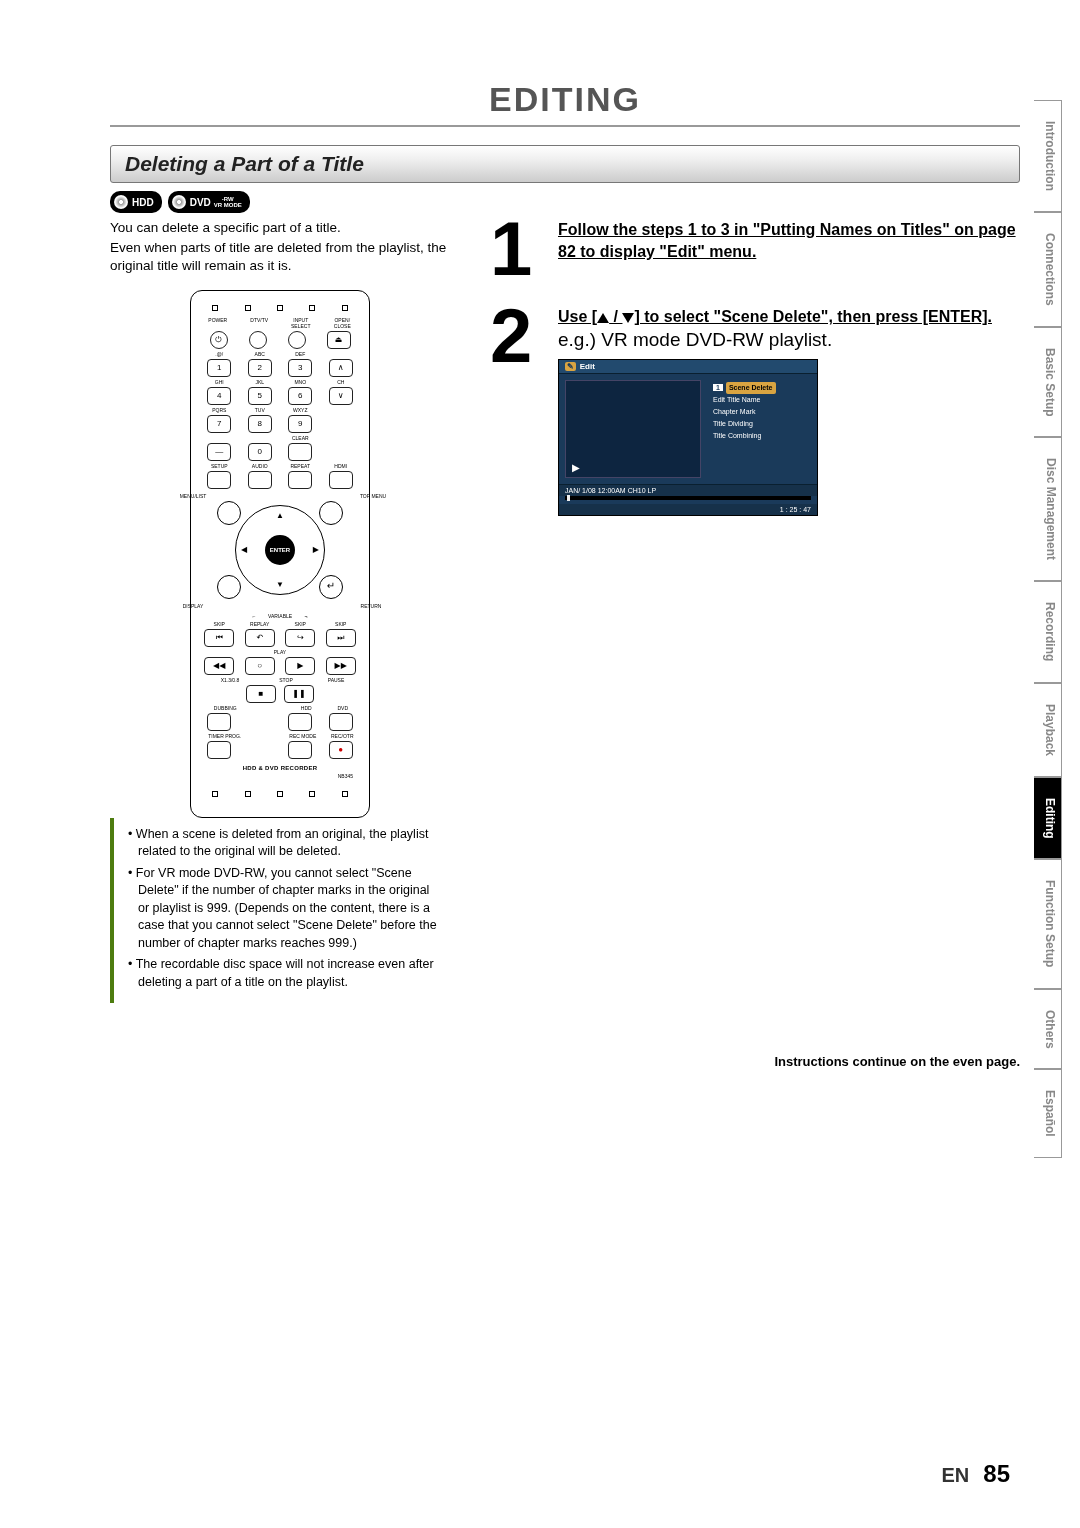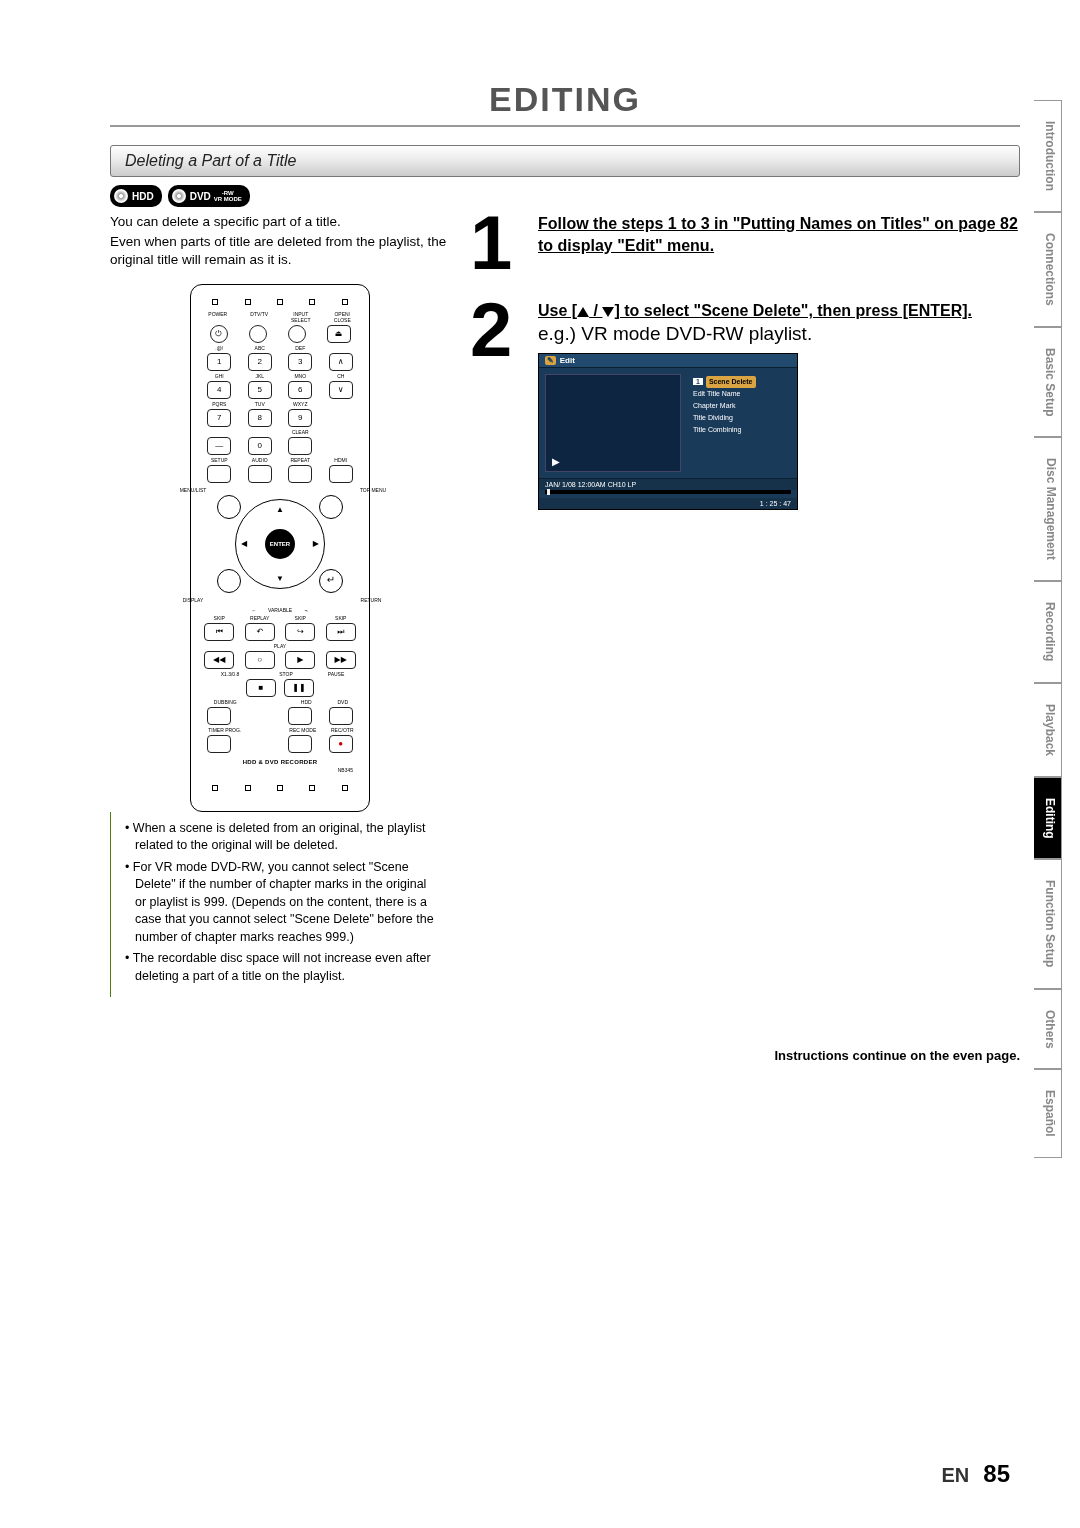--- a/index.html
+++ b/index.html
@@ -23,22 +23,22 @@
     padding-bottom: 6px;
   }
   .section-bar {
     background: linear-gradient(#fff,#eee 40%,#ccc 100%);
     border: 1px solid #777;
     border-radius: 3px;
     padding: 6px 14px;
     margin-bottom: 8px;
   }
   .section-bar h2 {
-    font-size: 16px;
-    font-weight: 400;
+    font-size: 21px;
+    font-weight: 700;
     color: #222;
     font-style: italic;
   }
   .media-badges {
     display: flex;
     gap: 6px;
     margin: 8px 0 6px;
   }
   .badge {
     display: inline-flex;
@@ -52,21 +52,21 @@
     font-weight: 700;
   }
   .badge .disc {
     width: 14px; height:14px; border-radius:50%;
     background: radial-gradient(circle,#fff 20%,#999 22%,#fff 60%,#bbb 100%);
     margin-right:4px;
   }
   .badge .vr { font-size:6px; line-height:6px; text-align:center; margin-left:3px;}
   .columns {
     display: flex;
-    gap: 20px;
+    gap: 40px;
     justify-content: space-between;
   }
   .col-left { width: 340px; }
   .col-right { flex: 1; }
   .intro p { font-size: 13.5px; line-height: 1.35; margin-bottom: 2px; }
 
   
   .remote-wrap { margin-top: 14px; display:flex; justify-content:center; }
   .remote {
     width: 180px;
@@ -109,21 +109,21 @@
   .note-head {
     border-left: 5px solid #666;
     background: linear-gradient(#f8f8f8,#ddd);
     padding: 3px 10px;
     font-style: italic;
     font-weight: 700;
     color: #333;
     border-bottom:1px solid #aaa;
     margin-top: 20px;
   }
-  .note-body { border-left: 1px solid #4d7c0f; padding: 8px 10px 8px 14px; font-size:12.5px; line-height:1.4;}
+  .note-body { border-left: 4px solid #4d7c0f; padding: 8px 10px 8px 14px; font-size:12.5px; line-height:1.4;}
   .note-body li{ list-style: none; text-indent:-10px; margin-left:10px; margin-bottom:4px;}
   .note-body li::before{content:"• ";}
 
   
   .step { display:flex; gap:18px; margin-bottom:26px; }
   .step-num {
     font-size: 76px; font-weight:800; line-height:0.8; width:50px; flex:none;
   }
   .step-text p { font-size:16px; line-height:1.35; }
   .step-text .bold { font-weight:700;text-decoration:underline; }

